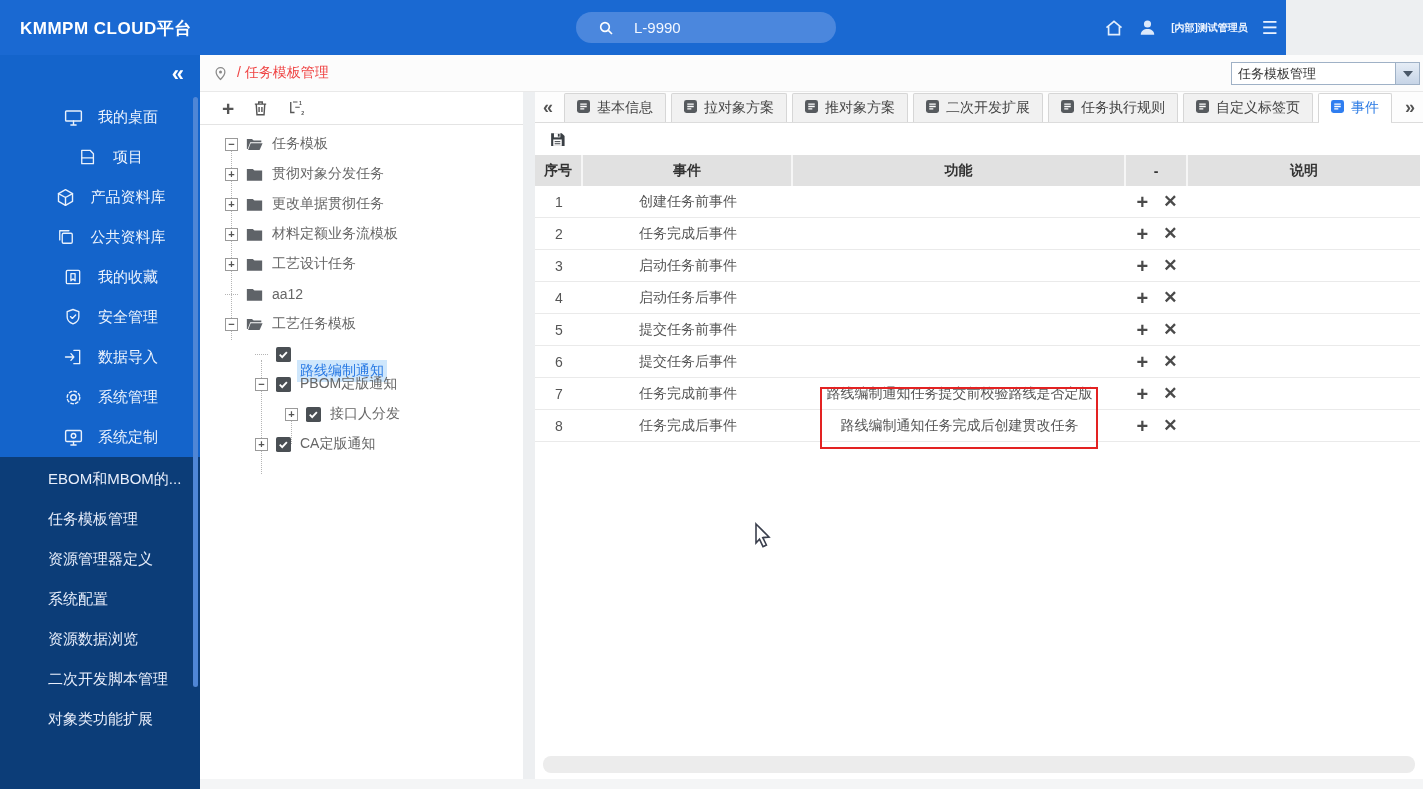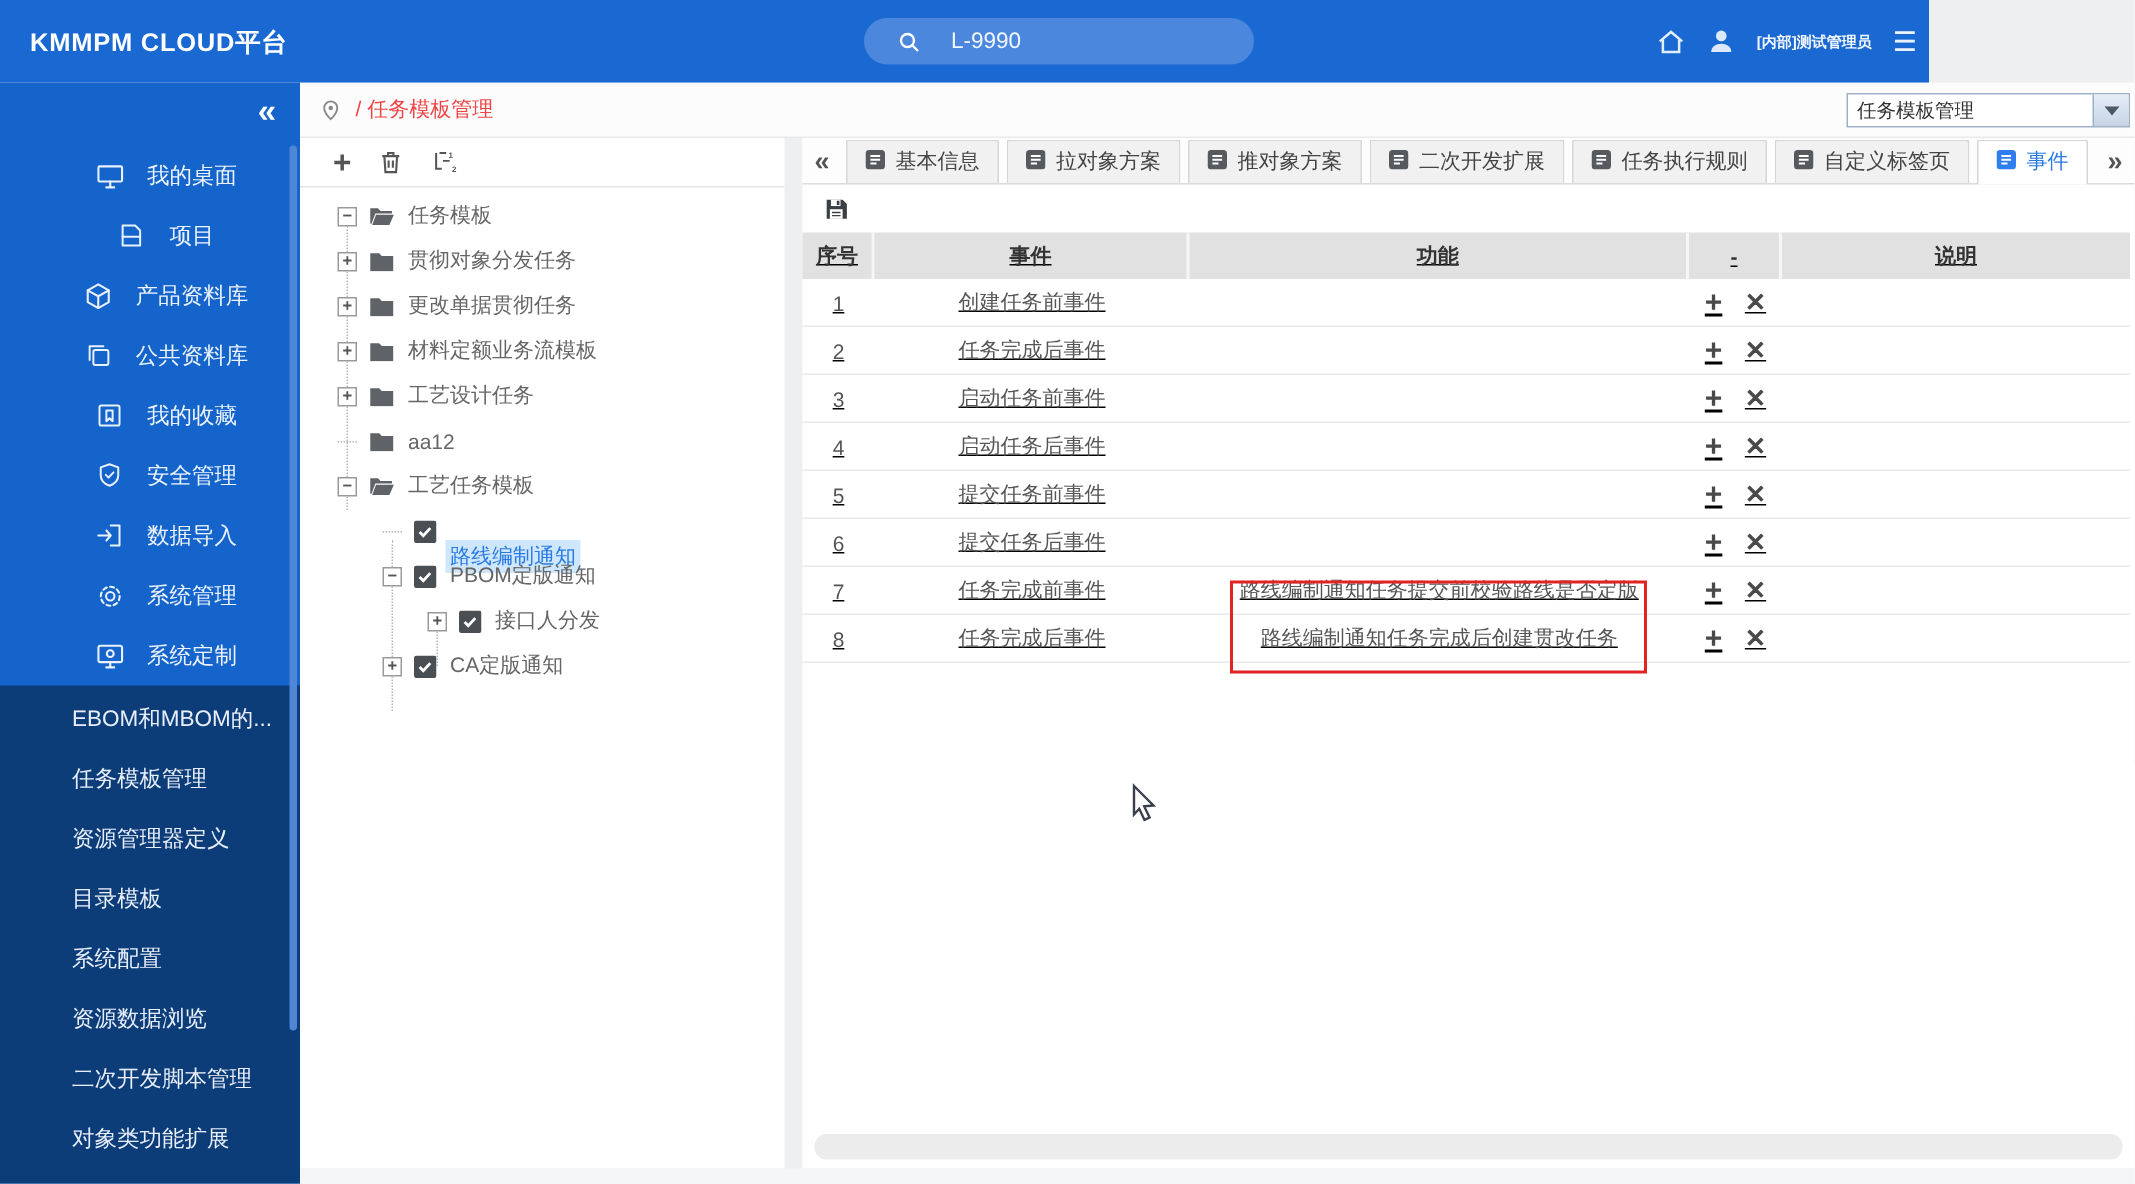--- a/index.html
+++ b/index.html
@@ -59,21 +59,21 @@
   .tab-scroll { width:22px; height:29px; display:flex; align-items:center; justify-content:center; font-size:18px; font-weight:bold; color:#555; cursor:pointer; flex:none; }
   .tab-scroll.right { margin-left:auto; }
   .tab { margin-left:5px; height:29px; padding:0 12px; display:flex; align-items:center; gap:7px; background:#f1f1f1; border:1px solid #d6d6d6; border-bottom:none; border-radius:2px 2px 0 0; font-size:14px; color:#444; cursor:pointer; white-space:nowrap; }
   .tab .tabicon svg { fill:#565a5e; }
   .tab.active { background:#fff; color:#2a7ae4; position:relative; }
   .tab.active .tabicon svg { fill:#2f7ef0; }
   .tab.active::after { content:""; position:absolute; left:0; right:0; bottom:-1px; height:1px; background:#fff; }
   .panel-toolbar { height:32px; display:flex; align-items:center; padding-left:14px; }
   .save-btn { cursor:pointer; display:flex; }
 
-  .etable { width:885px; font-size:14px;text-decoration:underline; }
+  .etable { width:885px; font-size:14px; }
   .thead, .trow { display:grid; grid-template-columns:48px 210px 333px 62px 1fr; }
   .thead { background:#e1e1e1; height:31px; }
   .thead .hc { display:flex; align-items:center; justify-content:center; font-weight:bold; color:#333; border-right:2px solid #f6f6f6; }
   .thead .hc:last-child { border-right:none; }
   .trow { height:32px; border-bottom:1px solid #eaeaea; color:#555; }
   .trow .c { display:flex; align-items:center; justify-content:center; white-space:nowrap; overflow:hidden; }
   .c-act { gap:15px; }
   .act { font-size:17px; font-weight:bold; color:#4a4a4a; cursor:pointer; line-height:1; }
   .act.plus { font-size:20px; }
 
@@ -201,23 +201,20 @@
   </div>
   <div class="side-sub">
     <div class="sub-item">
         <span>EBOM和MBOM的...</span>
       </div>
     <div class="sub-item">
         <span>任务模板管理</span>
       </div>
     <div class="sub-item">
         <span>资源管理器定义</span>
-      </div>
-    <div class="sub-item">
-        <span>目录模板</span>
       </div>
     <div class="sub-item">
         <span>系统配置</span>
       </div>
     <div class="sub-item">
         <span>资源数据浏览</span>
       </div>
     <div class="sub-item">
         <span>二次开发脚本管理</span>
       </div>

